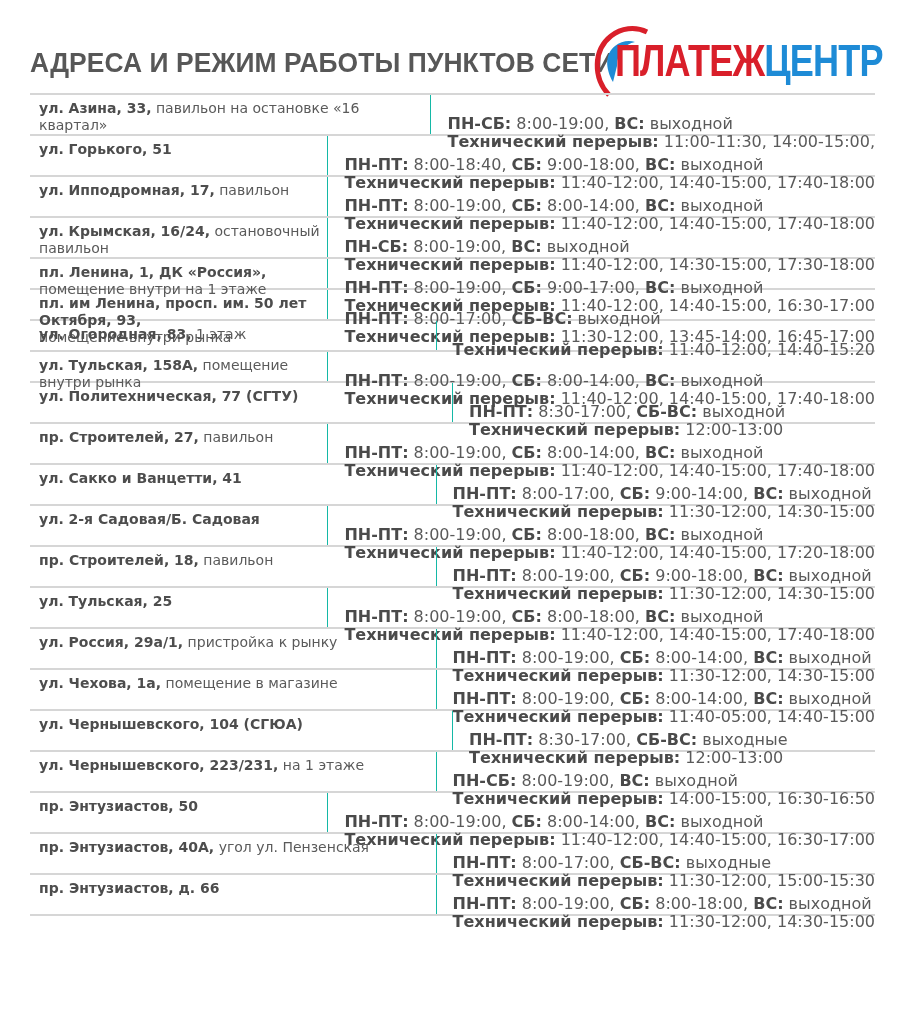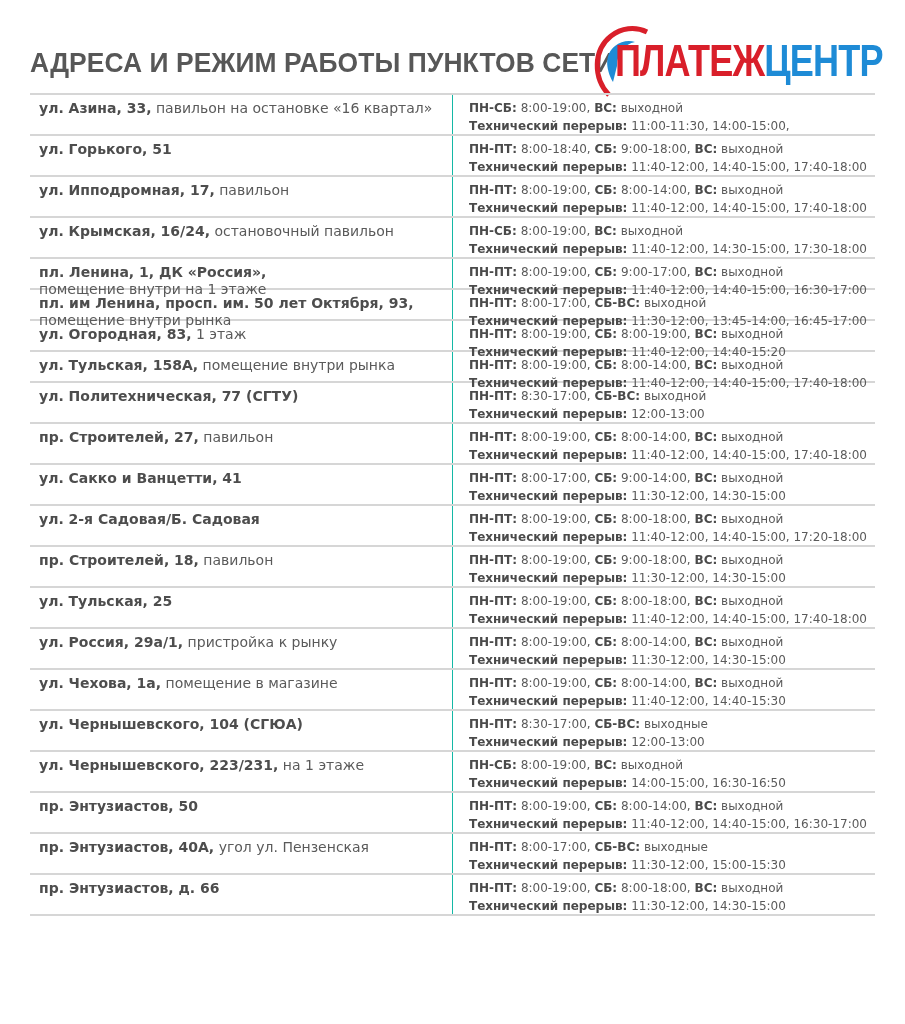--- a/index.html
+++ b/index.html
@@ -16,21 +16,21 @@
   .logo-red { color: #d91f2a; }
   .logo-blue { color: #1e8bd6; }
   .logo-arc { position: absolute; left: 0; top: 0; }
 
   .table { position: absolute; left: 30px; top: 93px; width: 845px; border-top: 2px solid #d6d6d6; }
   .row { display: flex; border-bottom: 2px solid #d6d6d6; height: 41px; box-sizing: border-box; }
   .row.tall { height: 31px; justify-content: flex-end; }
   .addr { width: 423px; box-sizing: border-box; padding: 5px 0 0 9px; font-size: 14px; line-height: 17px;
           border-right: 1px solid #14b8a6; color: #5a5a5a; }
   .addr b { color: #4d4d4d; }
-  .sched { flex: 1; padding: 5px 0 0 16px; font-size: 12px; line-height: 17.5px; color: #5a5a5a; white-space: nowrap; }
+  .sched { flex: 1; padding: 20px 0 0 16px; font-size: 16px; line-height: 17.5px; color: #5a5a5a; white-space: nowrap; }
   .sched b { color: #4a4a4a; }
   .line { display: block; }
 </style>
 </head>
 <body>
 
 <div class="header">
   <div class="title">АДРЕСА И РЕЖИМ РАБОТЫ ПУНКТОВ СЕТИ</div>
   <div class="logo">
     <svg class="logo-arc" width="60" height="80" viewBox="0 0 60 80">
@@ -96,21 +96,20 @@
       <div class="sched">
         <span class="line"><b>ПН-ПТ:</b><span> 8:00-17:00, </span><b>СБ-ВС:</b><span> выходной</span></span>
         <span class="line"><b>Технический перерыв:</b><span> 11:30-12:00, 13:45-14:00, 16:45-17:00</span></span>
       </div>
     </div>
     <div class="row tall">
       <div class="addr">
         <span class="line"><b>ул. Огородная, 83,</b><span> 1 этаж</span></span>
       </div>
       <div class="sched">
-        <span class="line"><b>ПН-ПТ:</b><span> 8:00-19:00, </span><b>СБ:</b><span> 8:00-19:00, </span><b>ВС:</b><span> выходной</span></span>
         <span class="line"><b>Технический перерыв:</b><span> 11:40-12:00, 14:40-15:20</span></span>
       </div>
     </div>
     <div class="row tall">
       <div class="addr">
         <span class="line"><b>ул. Тульская, 158А,</b><span> помещение внутри рынка</span></span>
       </div>
       <div class="sched">
         <span class="line"><b>ПН-ПТ:</b><span> 8:00-19:00, </span><b>СБ:</b><span> 8:00-14:00, </span><b>ВС:</b><span> выходной</span></span>
         <span class="line"><b>Технический перерыв:</b><span> 11:40-12:00, 14:40-15:00, 17:40-18:00</span></span>
@@ -178,21 +177,21 @@
         <span class="line"><b>ПН-ПТ:</b><span> 8:00-19:00, </span><b>СБ:</b><span> 8:00-14:00, </span><b>ВС:</b><span> выходной</span></span>
         <span class="line"><b>Технический перерыв:</b><span> 11:30-12:00, 14:30-15:00</span></span>
       </div>
     </div>
     <div class="row">
       <div class="addr">
         <span class="line"><b>ул. Чехова, 1а,</b><span> помещение в магазине</span></span>
       </div>
       <div class="sched">
         <span class="line"><b>ПН-ПТ:</b><span> 8:00-19:00, </span><b>СБ:</b><span> 8:00-14:00, </span><b>ВС:</b><span> выходной</span></span>
-        <span class="line"><b>Технический перерыв:</b><span> 11:40-12:00, 14:40-15:30</span></span>
+        <span class="line"><b>Технический перерыв:</b><span> 11:40-05:00, 14:40-15:00</span></span>
       </div>
     </div>
     <div class="row">
       <div class="addr">
         <span class="line"><b>ул. Чернышевского, 104 (СГЮА)</b><span></span></span>
       </div>
       <div class="sched">
         <span class="line"><b>ПН-ПТ:</b><span> 8:30-17:00, </span><b>СБ-ВС:</b><span> выходные</span></span>
         <span class="line"><b>Технический перерыв:</b><span> 12:00-13:00</span></span>
       </div>

